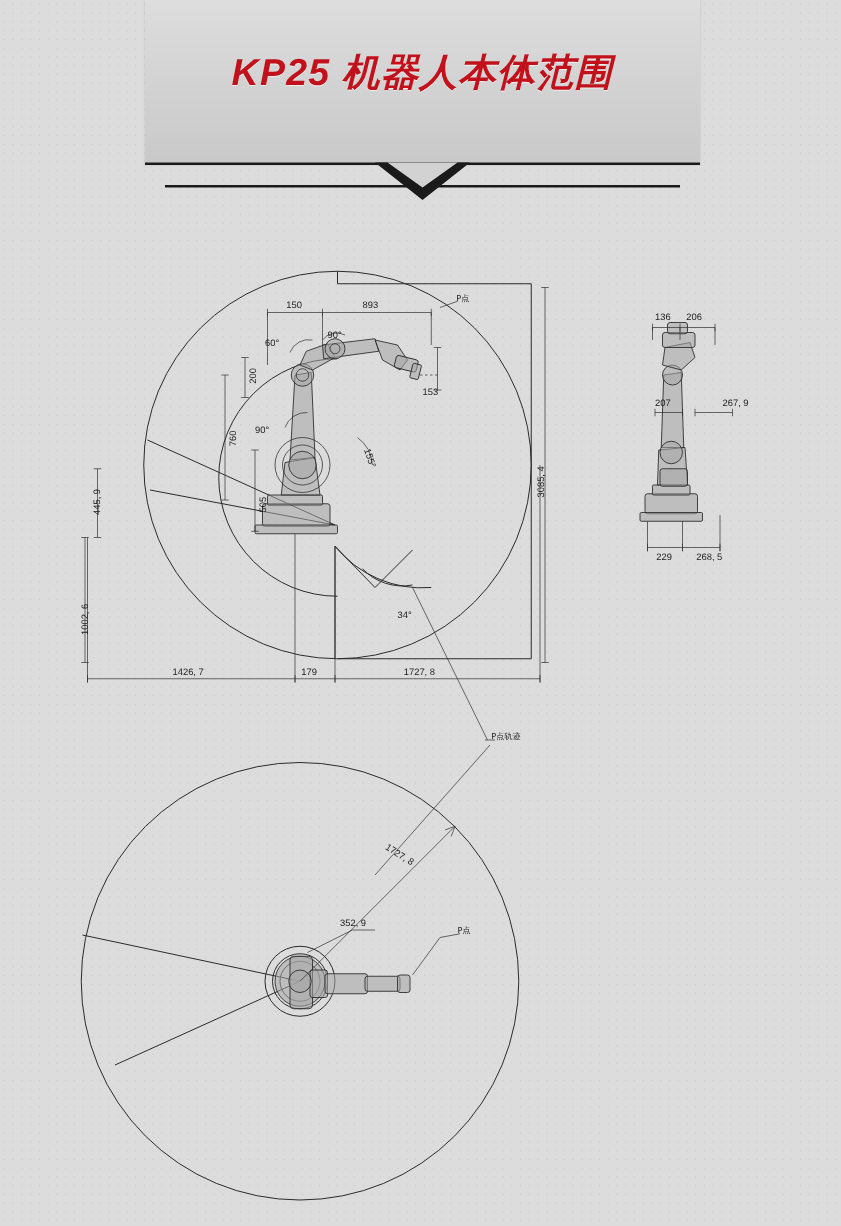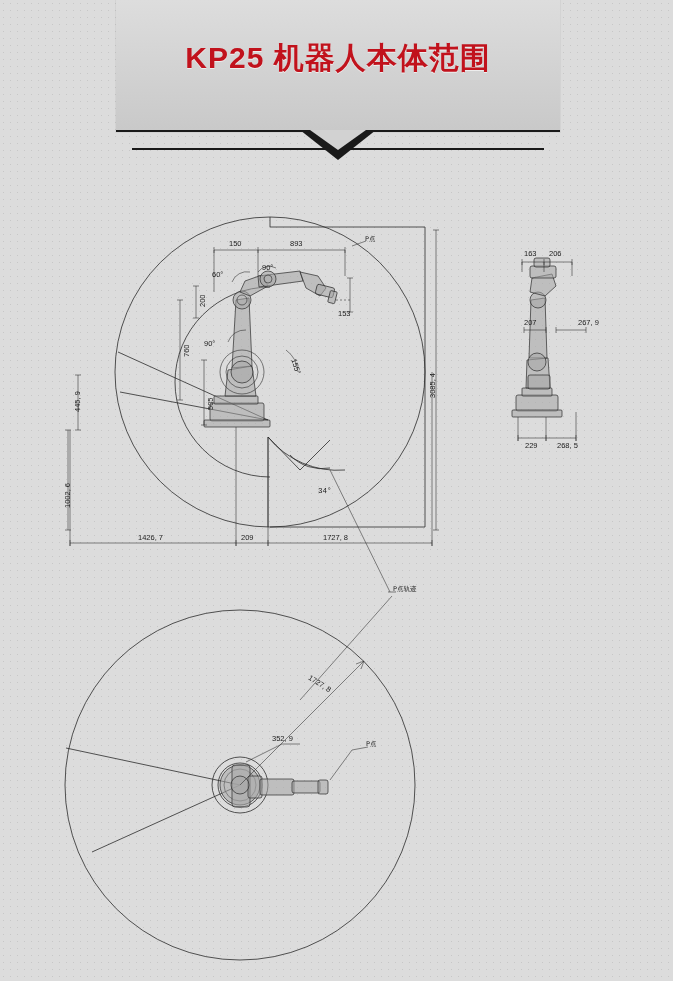--- a/index.html
+++ b/index.html
@@ -42,20 +42,21 @@
     border-bottom: 2px solid #1a1a1a;
     box-shadow: 0 0 0 1px rgba(0,0,0,0.04);
   }
   #banner-title {
     position: absolute;
     left: 0; right: 0;
     top: 38px;
     text-align: center;
     font-size: 30px;
     font-weight: bold;
+    font-style: italic;
     letter-spacing: 1px;
     color: #c1121c;
     text-shadow: 0 1px 0 rgba(255,255,255,0.6);
     white-space: nowrap;
   }
   #banner-ribbon-left, #banner-ribbon-right {
     position: absolute;
     top: 148px;
     height: 2px;
     background: #1a1a1a;
@@ -315,34 +316,34 @@
 
   <div class="lbl" style="left:229px; top:240px;">150</div>
   <div class="lbl" style="left:290px; top:240px;">893</div>
   <div class="lbl" style="left:338px; top:310px;">153</div>
   <div class="lbl vert" style="left:199px; top:307px;">200</div>
   <div class="lbl vert" style="left:183px; top:357px;">760</div>
   <div class="lbl vert" style="left:207px; top:410px;">505</div>
   <div class="lbl vert" style="left:74px; top:412px;">445, 9</div>
   <div class="lbl vert" style="left:64px; top:508px;">1002, 6</div>
   <div class="lbl" style="left:138px; top:534px;">1426, 7</div>
-  <div class="lbl" style="left:241px; top:534px;">209</div>
+  <div class="lbl" style="left:241px; top:534px;">179</div>
   <div class="lbl" style="left:323px; top:534px;">1727, 8</div>
   <div class="lbl vert" style="left:429px; top:398px;">3085, 4</div>
 
   <div class="lbl" style="left:212px; top:271px;">60°</div>
   <div class="lbl" style="left:262px; top:264px;">90°</div>
   <div class="lbl" style="left:204px; top:340px;">90°</div>
   <div class="lbl" style="left:297px; top:358px; transform-origin:left top; transform:rotate(72deg);">155°</div>
-  <div class="lbl" style="left:318px; top:488px;font-family:Liberation Mono, monospace;">34°</div>
+  <div class="lbl" style="left:318px; top:488px;">34°</div>
 
   <div class="lbl cjk" style="left:365px; top:236px;">P点</div>
   <div class="lbl cjk" style="left:393px; top:586px;">P点轨迹</div>
 
-  <div class="lbl" style="left:524px; top:250px;">163</div>
+  <div class="lbl" style="left:524px; top:250px;">136</div>
   <div class="lbl" style="left:549px; top:250px;">206</div>
   <div class="lbl" style="left:524px; top:319px;">207</div>
   <div class="lbl" style="left:578px; top:319px;">267, 9</div>
   <div class="lbl" style="left:525px; top:442px;">229</div>
   <div class="lbl" style="left:545px; top:442px;margin-left:12px;">268, 5</div>
 
   <div class="lbl" style="left:272px; top:735px;">352, 9</div>
   <div class="lbl rot-d" style="left:311px; top:674px;">1727, 8</div>
   <div class="lbl cjk" style="left:366px; top:741px;">P点</div>
 </div>

